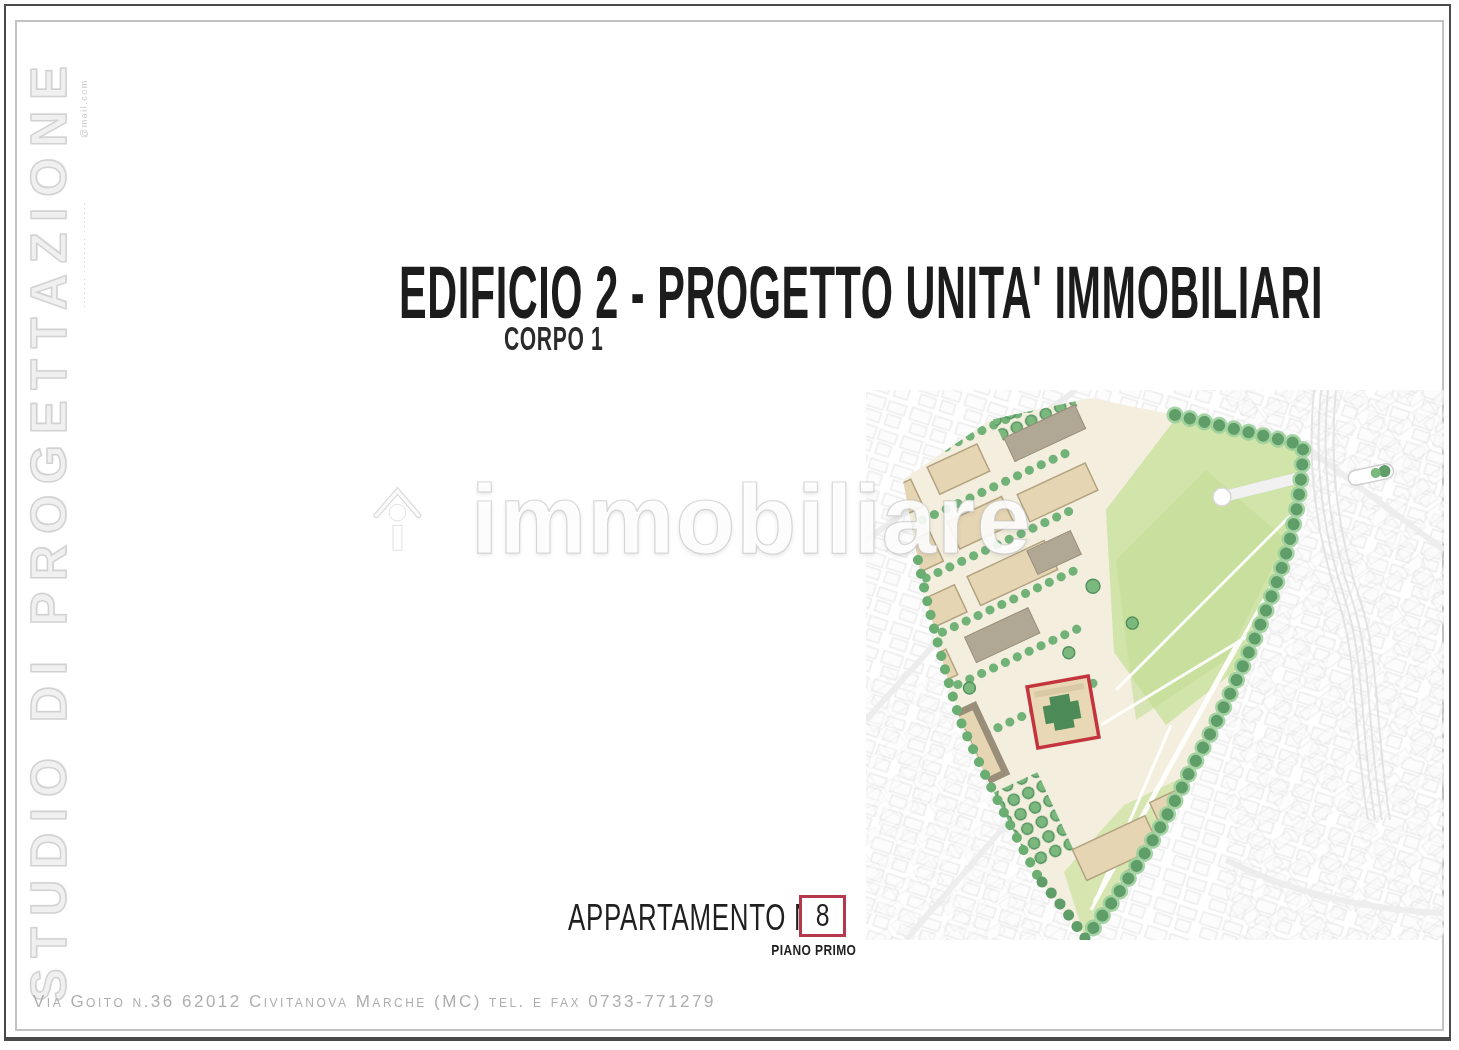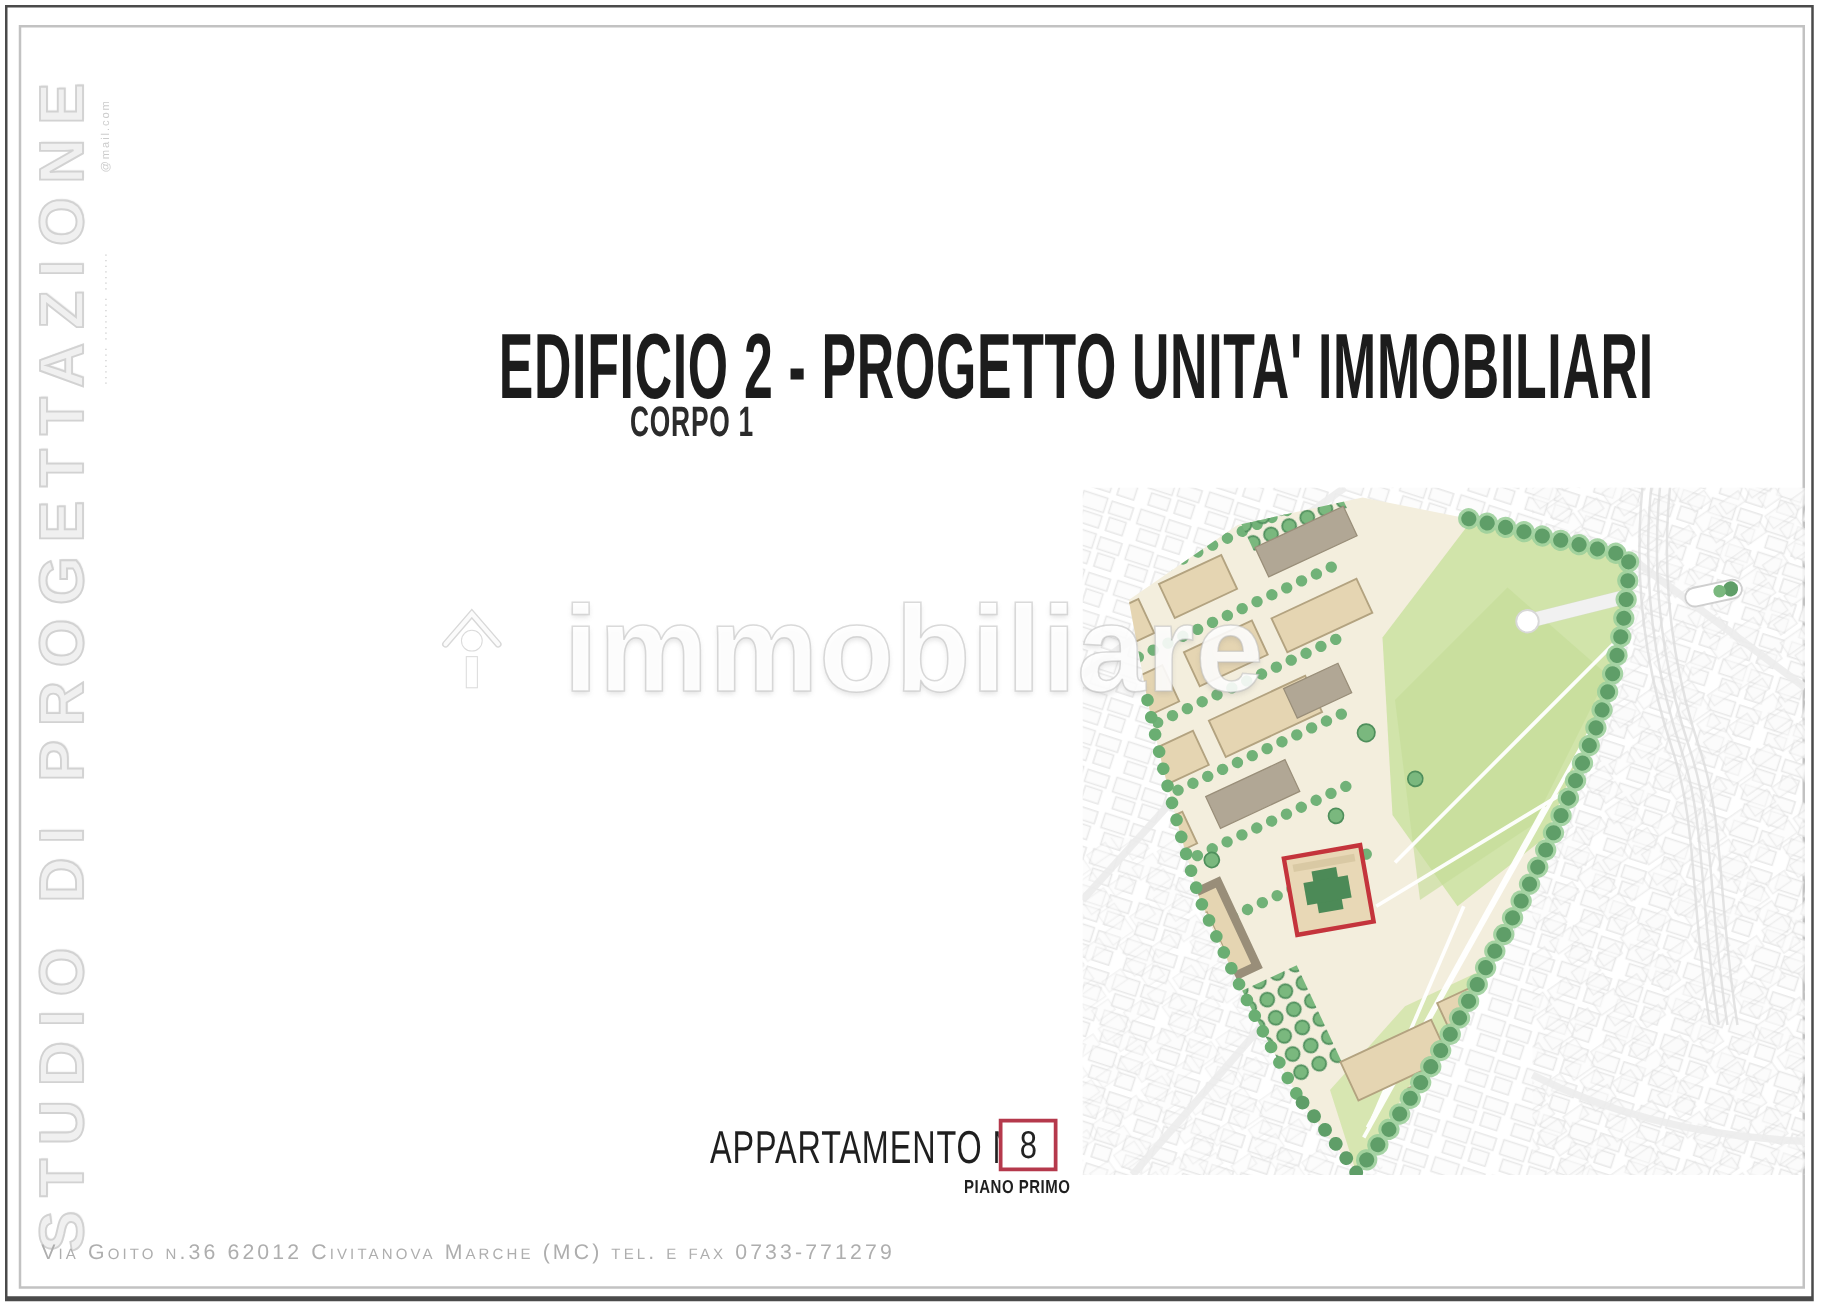--- a/index.html
+++ b/index.html
@@ -62,21 +62,21 @@
     transform:scaleX(0.8);transform-origin:right top;letter-spacing:0.5px;
   }
   
   .footer-address{
     position:absolute;left:33px;top:992px;
     font-size:17px;color:#aeaeae;letter-spacing:2.5px;white-space:nowrap;
     font-variant:small-caps;
   }
   
   .watermark{
-    position:absolute;left:352px;top:452px;width:660px;height:160px;
+    position:absolute;left:372px;top:452px;width:660px;height:160px;
     z-index:5;pointer-events:none;display:flex;align-items:flex-start;gap:42px;
   }
   .watermark-text{
     font-size:98px;font-weight:bold;letter-spacing:1px;line-height:1;
     margin-left:6px;margin-top:18px;
     color:rgba(255,255,255,0.88);
     -webkit-text-stroke:1.2px rgba(188,188,188,0.55);
     text-shadow:0 2px 4px rgba(130,130,130,0.22);
   }
   .map-wrap{position:absolute;left:866px;top:390px;width:578px;height:550px;z-index:1;}

